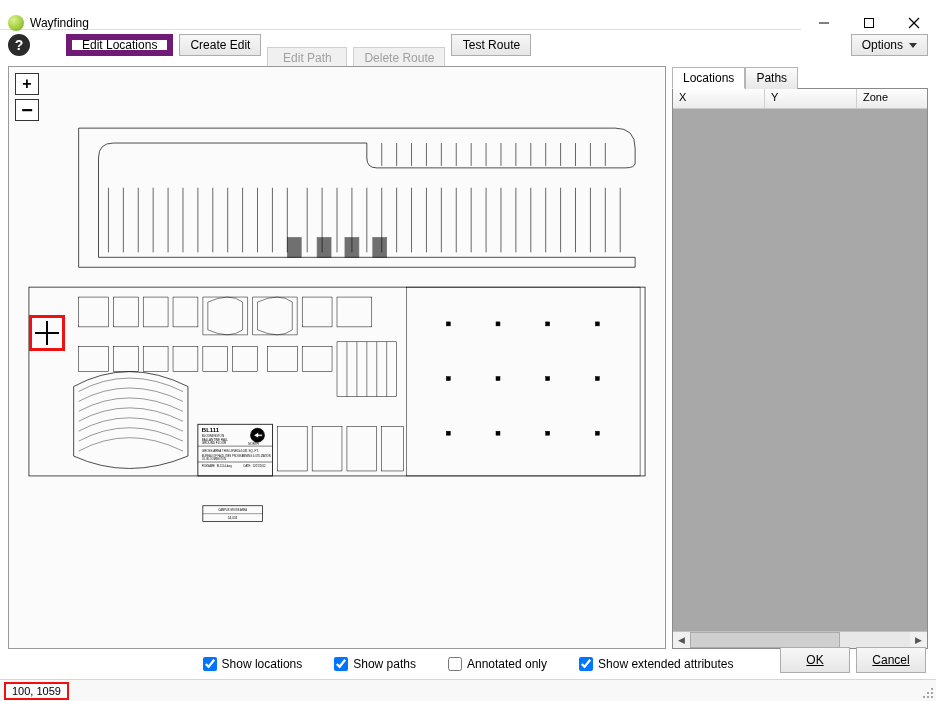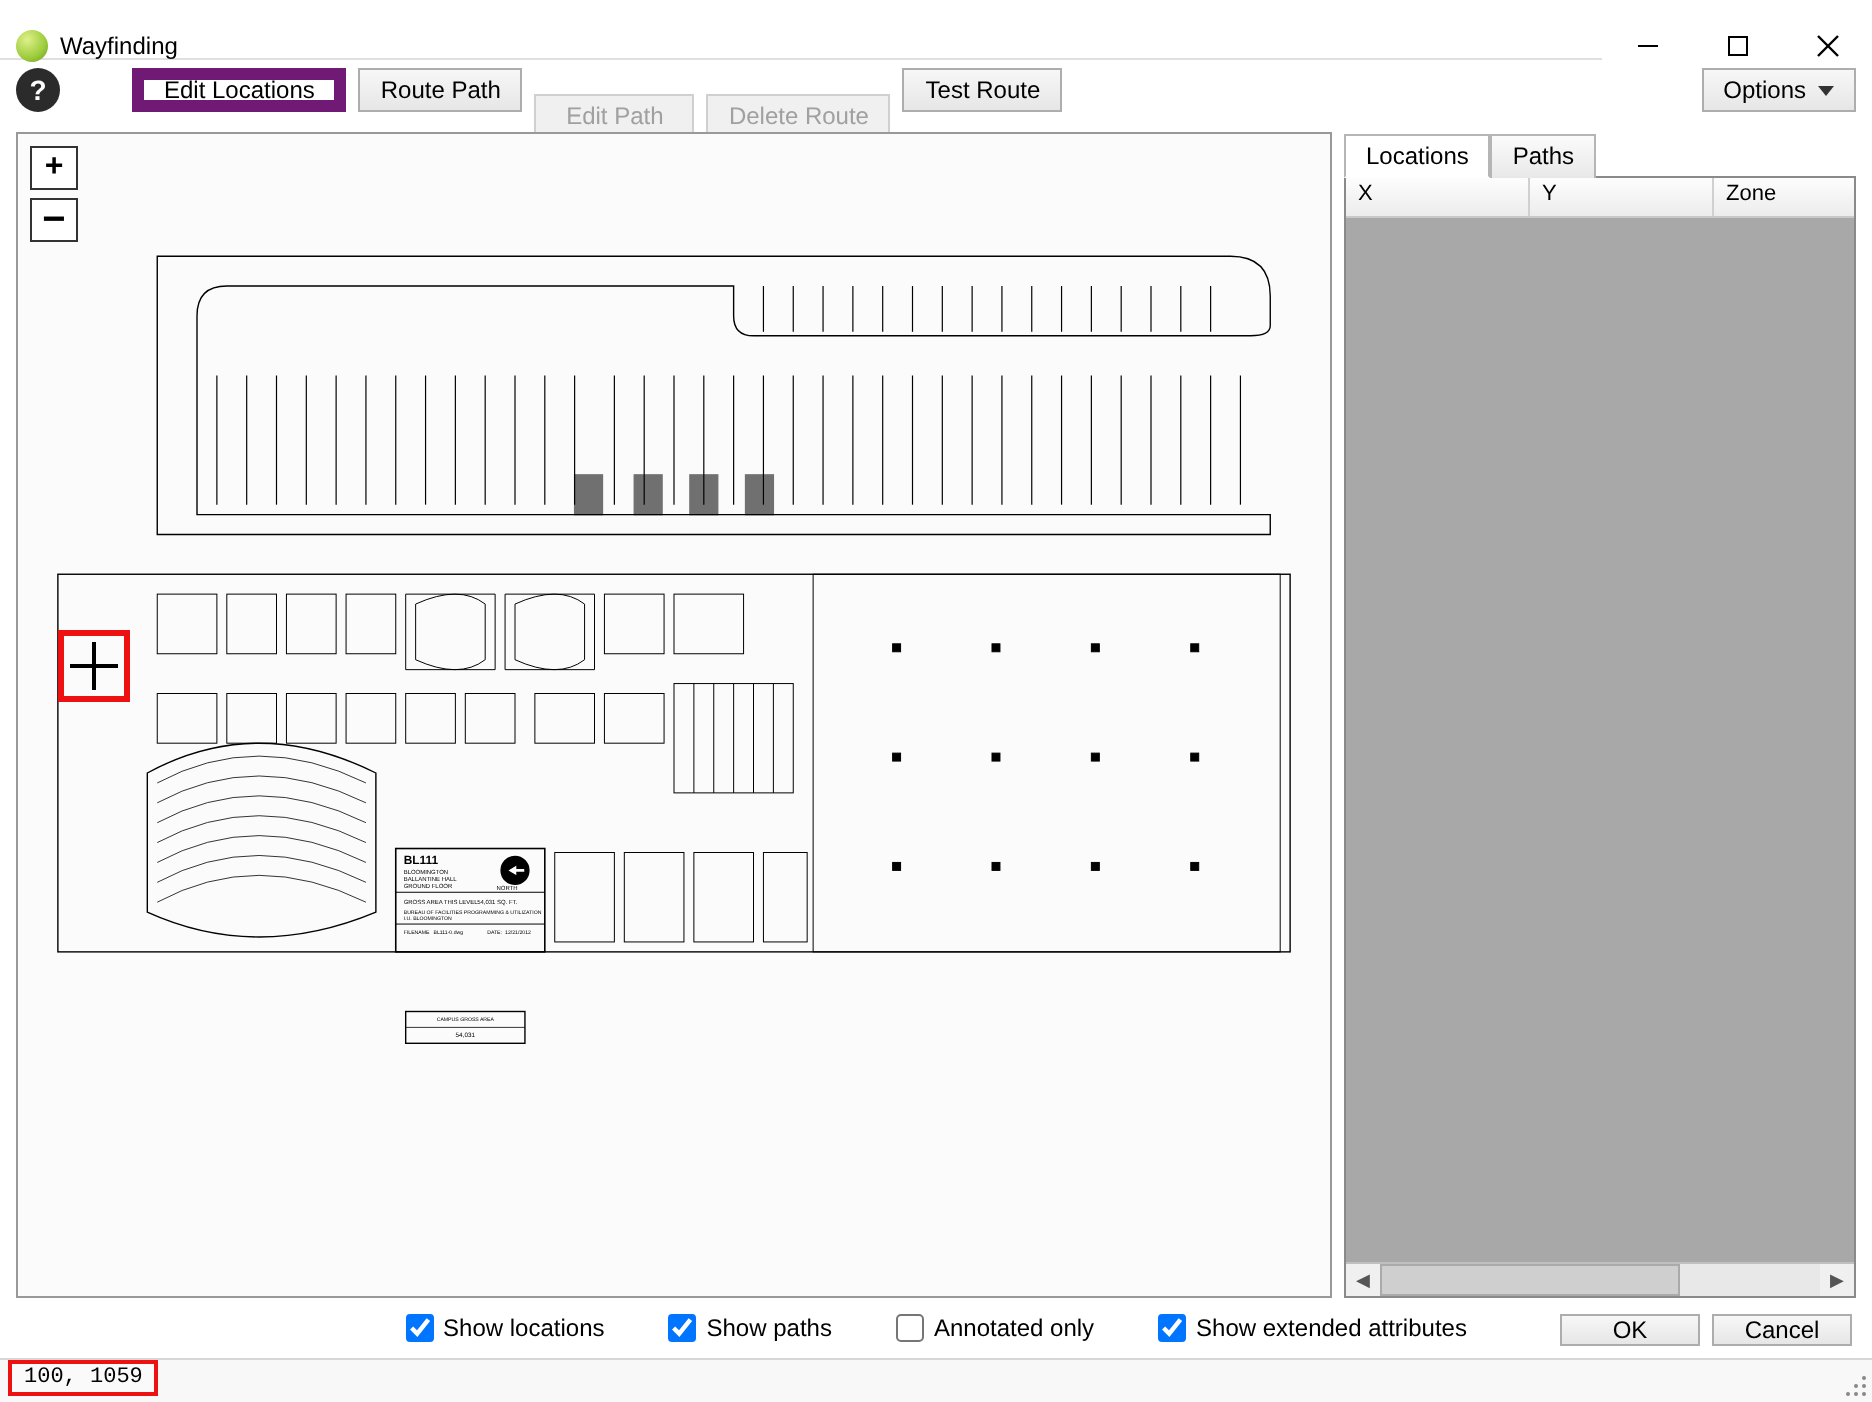--- a/index.html
+++ b/index.html
@@ -209,35 +209,34 @@
   }
   .chk { display:flex; align-items:center; gap:5px; }
   .chk input { width:14px; height:14px; margin:0; }
   .action-buttons {
     position:absolute;
     right: 10px;
     bottom: 28px;
     display:flex; gap:6px;
   }
   .dlg-btn {
-    width: 70px; height:16px;
+    width: 70px; height:26px;
     border:1px solid #adadad;
     background:linear-gradient(#f7f7f7,#e6e6e6);
-    display:flex; align-items:center; justify-content:center;
+    display:flex; align-items:center; justify-content:center;text-decoration:underline;
   }
   .statusbar {
     position:absolute;
     left:0; right:0; bottom:0;
     height:22px;
     border-top:1px solid #d6d6d6;
-    display:flex; align-items:flex-start;
+    display:flex; align-items:center;
     padding: 0 4px;
     font-size:11px;
     background:#f8f8f8;
-    font-family:Liberation Mono, monospace;
   }
   .coord-box {
     border:2px solid #e11;
     padding: 1px 6px;
     background:#fafafa;
   }
   .resize-grip {
     position:absolute; right:2px; bottom:2px;
     width:12px; height:12px;
     color:#888;
@@ -266,21 +265,21 @@
           <line x1="1" y1="1" x2="11" y2="11" stroke="#000" stroke-width="1.2"></line>
           <line x1="11" y1="1" x2="1" y2="11" stroke="#000" stroke-width="1.2"></line>
         </svg>
     </div>
   </div>
 </div>
 
 <div class="toolbar">
   <div class="help-btn">?</div>
   <div class="tb-btn primary">Edit Locations</div>
-  <div class="tb-btn">Route Path</div>
+  <div class="tb-btn">Create Edit</div>
   <div class="tb-btn disabled">Edit Path</div>
   <div class="tb-btn disabled">Delete Route</div>
   <div class="tb-btn">Test Route</div>
   <div class="spacer"></div>
   <div class="tb-btn" style="min-width:60px">
     <span>Options</span>
     <span class="caret"></span>
   </div>
 </div>
 

